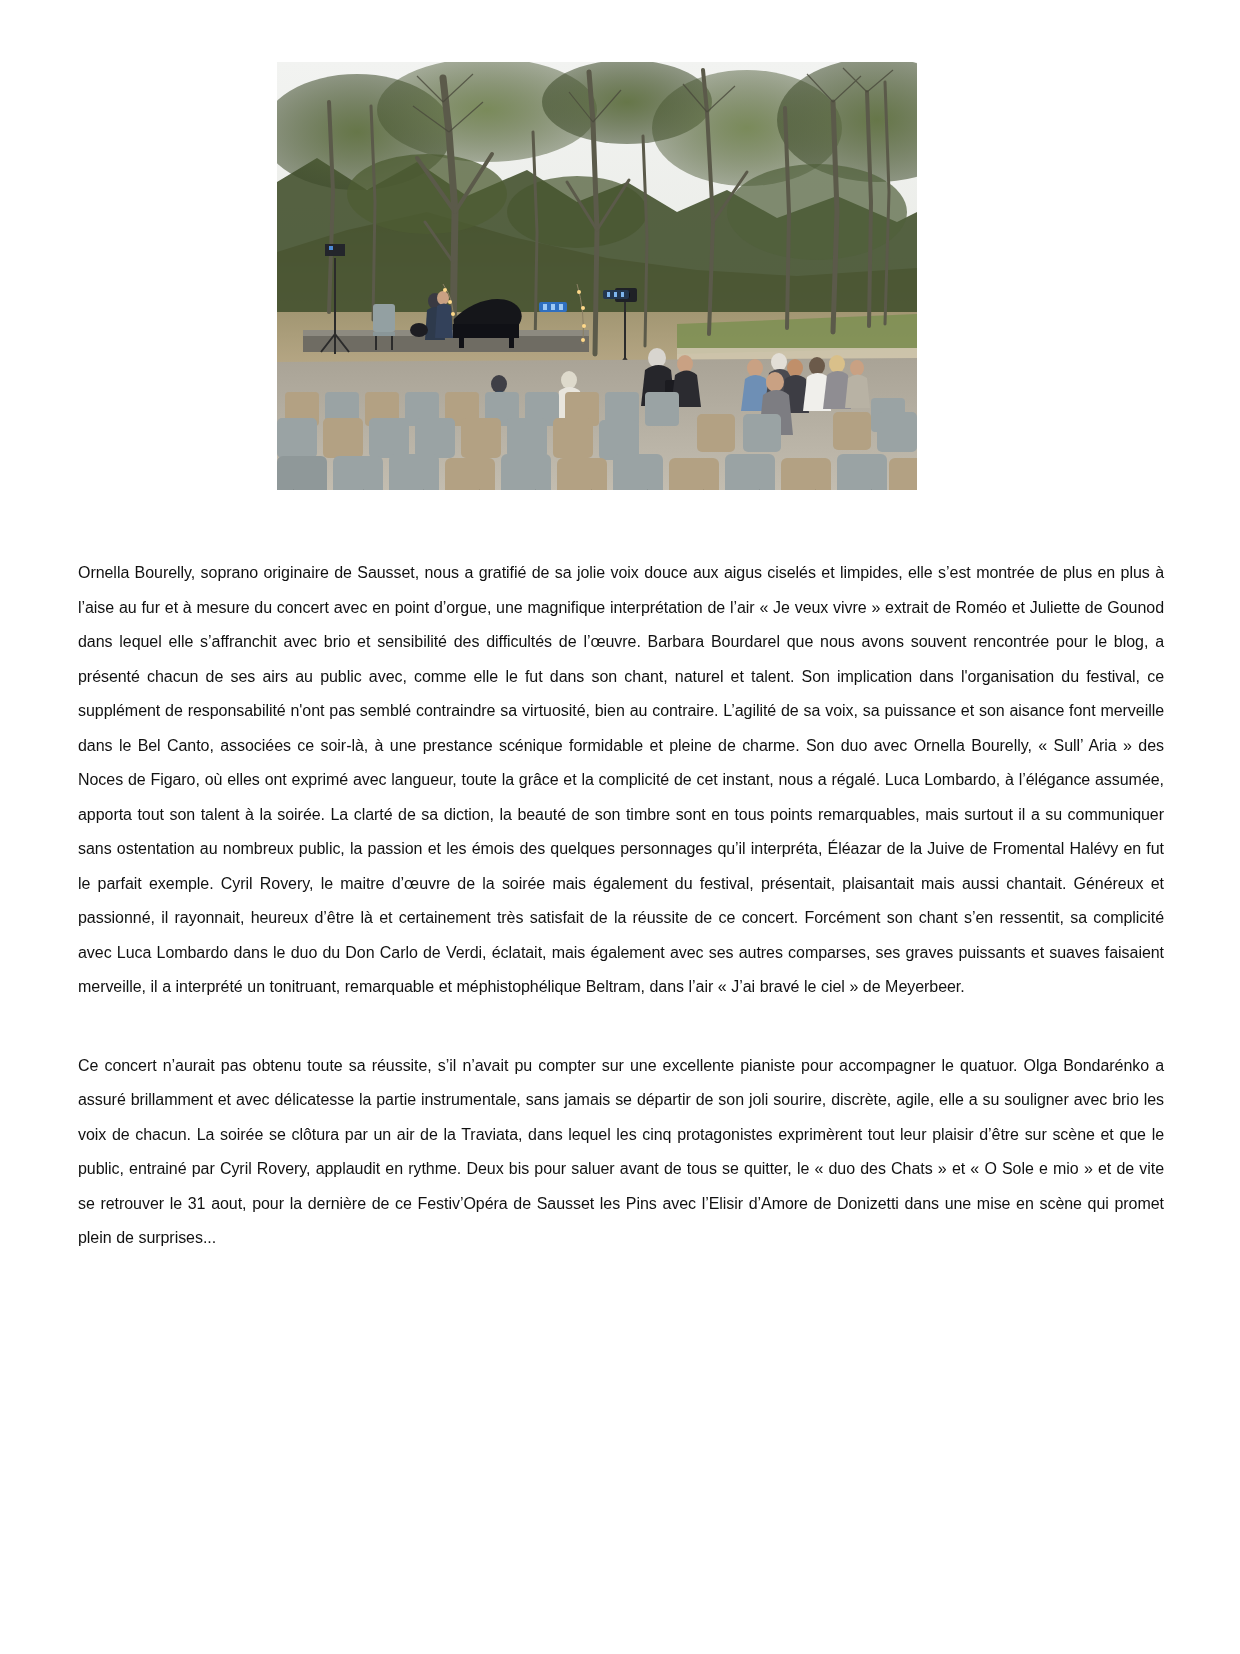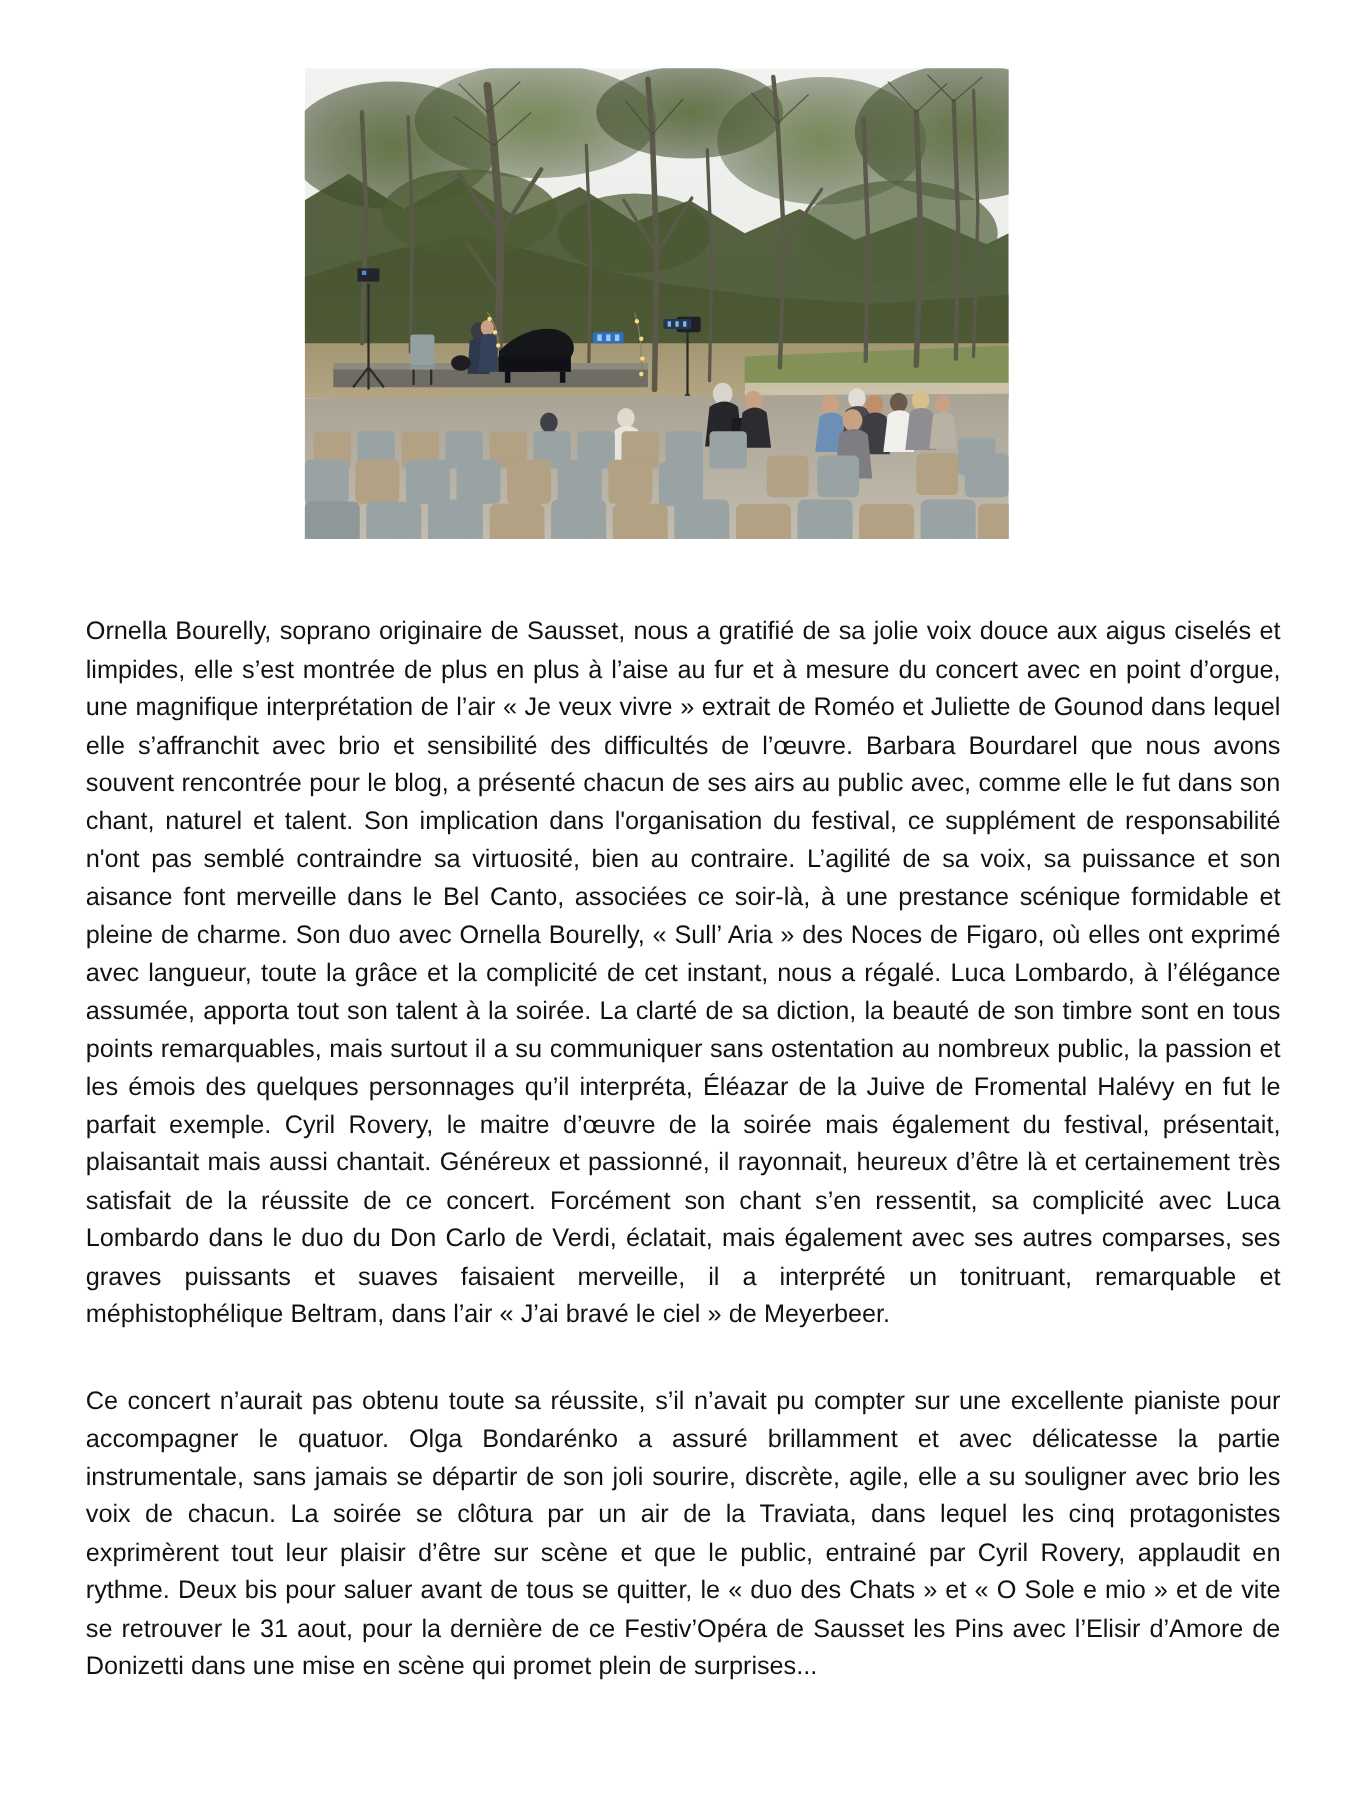--- a/index.html
+++ b/index.html
@@ -41,21 +41,21 @@
 
   
   .article {
     position: absolute;
     left: 78px;
     top: 556px;
     width: 1086px;
   }
   .para {
     margin: 0 0 20px 0;
-    font-size: 23px;
+    font-size: 16px;
     line-height: 34.5px;
     text-align: justify;
     text-justify: inter-word;
     font-family: "Liberation Sans", sans-serif;
     color: #111111;
     letter-spacing: -0.05px;
     word-spacing: 0.2px;
   }
   .para:last-child {
     margin-bottom: 0;

